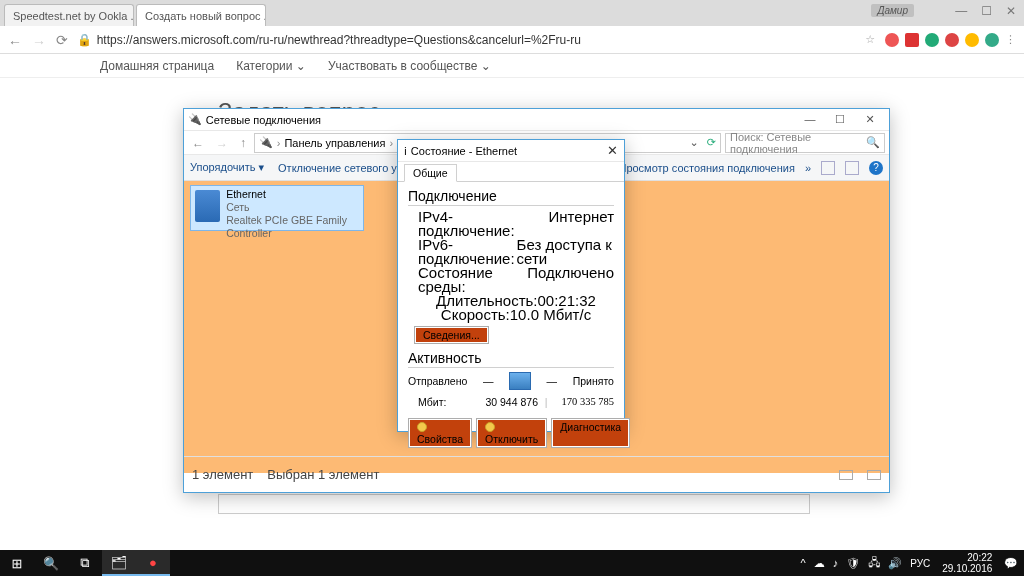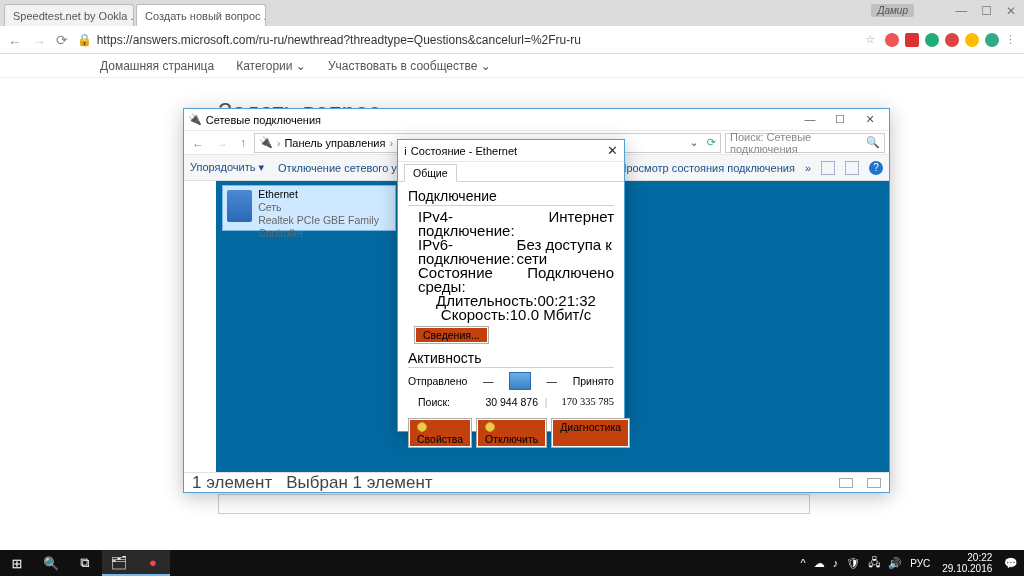--- a/index.html
+++ b/index.html
@@ -31,26 +31,26 @@
 .titlebar-btns span { width: 30px; text-align: center; color: #555; font-size: 11px; }
 .addrbar { height: 24px; display: flex; align-items: center; padding: 2px 4px; gap: 4px; border-bottom: 1px solid #e8e8e8; }
 .addrbar .navbtn { color: #888; font-size: 12px; padding: 0 4px; }
 .breadcrumb { flex: 1; border: 1px solid #ccc; height: 20px; display: flex; align-items: center; padding: 0 4px; font-size: 11px; gap: 4px; background: #fff; }
 .breadcrumb .sep { color: #888; }
 .breadcrumb .ref { margin-left: auto; color: #555; }
 .searchbox { width: 160px; border: 1px solid #ccc; height: 20px; display: flex; align-items: center; padding: 0 4px; color: #888; font-size: 11px; }
 .toolbar { height: 26px; background: #f5f6f7; border-bottom: 1px solid #e0e0e0; display: flex; align-items: center; padding: 0 6px; gap: 14px; font-size: 11px; color: #1a4e8a; }
 .toolbar .right { margin-left: auto; display: flex; align-items: center; gap: 10px; color: #1a4e8a; }
 .toolbar .viewico { width: 14px; height: 14px; border: 1px solid #aac; }
-.content { position: relative; height: 292px; background: #0369a1; margin-left: 32px; }
+.content { position: relative; height: 292px; background: #fdba74; }
 .adapter { position: absolute; left: 6px; top: 4px; width: 174px; height: 46px; background: #cde8ff; border: 1px solid #7eb6e8; display: flex; padding: 2px 4px; gap: 6px; }
 .adapter .aico { width: 32px; height: 32px; background: linear-gradient(#4a8ad4,#2a6ab4); border-radius: 2px; margin-top: 2px; }
 .adapter .atext { font-size: 10.5px; line-height: 13px; }
 .adapter .atext .l2, .adapter .atext .l3 { color: #666; }
-.statusbar { position: absolute; bottom: 0; left: 0; right: 0; height: 20px; border-top: 1px solid #e0e0e0; display: flex; align-items: center; padding: 0 8px; font-size: 17px; color: #444; gap: 14px; }
+.statusbar { position: absolute; bottom: 0; left: 0; right: 0; height: 36px; border-top: 1px solid #e0e0e0; display: flex; align-items: center; padding: 0 8px; font-size: 13px; color: #444; gap: 14px; }
 .statusbar .spacer { flex: 1; }
 .statusbar .vico { width: 14px; height: 10px; border: 1px solid #aaa; display: inline-block; }
 
 
 .win-eth { left: 397px; top: 139px; width: 228px; height: 293px; border: 1px solid #4da0d8; }
 .dlg-title { height: 22px; background: #fff; display: flex; align-items: center; padding: 0 6px; font-size: 11px; border-bottom: 1px solid #e8e8e8; }
 .dlg-title .x { margin-left: auto; font-size: 13px; color: #333; }
 .tabhdr { height: 20px; border-bottom: 1px solid #d0d0d0; display: flex; align-items: flex-end; padding-left: 6px; }
 .tabhdr .tb { border: 1px solid #d0d0d0; border-bottom: 1px solid #fff; background: #fff; padding: 2px 8px; font-size: 10.5px; position: relative; top: 1px; }
 .dlg-body { padding: 4px 10px; position: relative; height: 228px; }
@@ -236,21 +236,21 @@
     <div class="grp-line"></div>
     <div class="activity">
       <div class="act-row">
         <span>Отправлено</span>
         <span>—</span>
         <span class="mon"></span>
         <span>—</span>
         <span>Принято</span>
       </div>
       <div class="bytesrow">
-        <span class="lab">Поиск:</span>
+        <span class="lab">Мбит:</span>
         <span class="v1">30 944 876</span>
         <span class="mid">|</span>
         <span class="v2">170 335 785</span>
       </div>
     </div>
 
     <div class="btnrow">
       <span class="btn sh"><span class="ic y"></span><span>Свойства</span></span>
       <span class="btn sh"><span class="ic y"></span><span>Отключить</span></span>
       <span class="btn sh">Диагностика</span>

